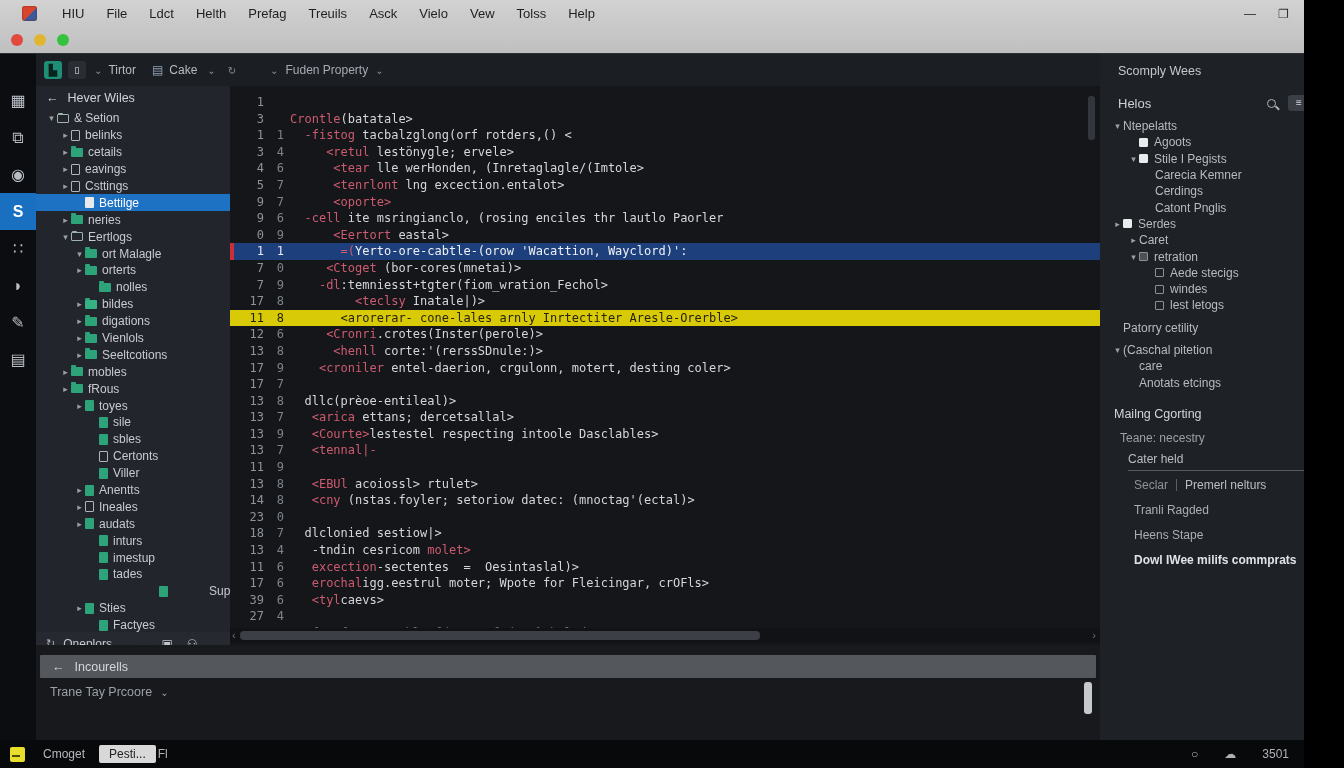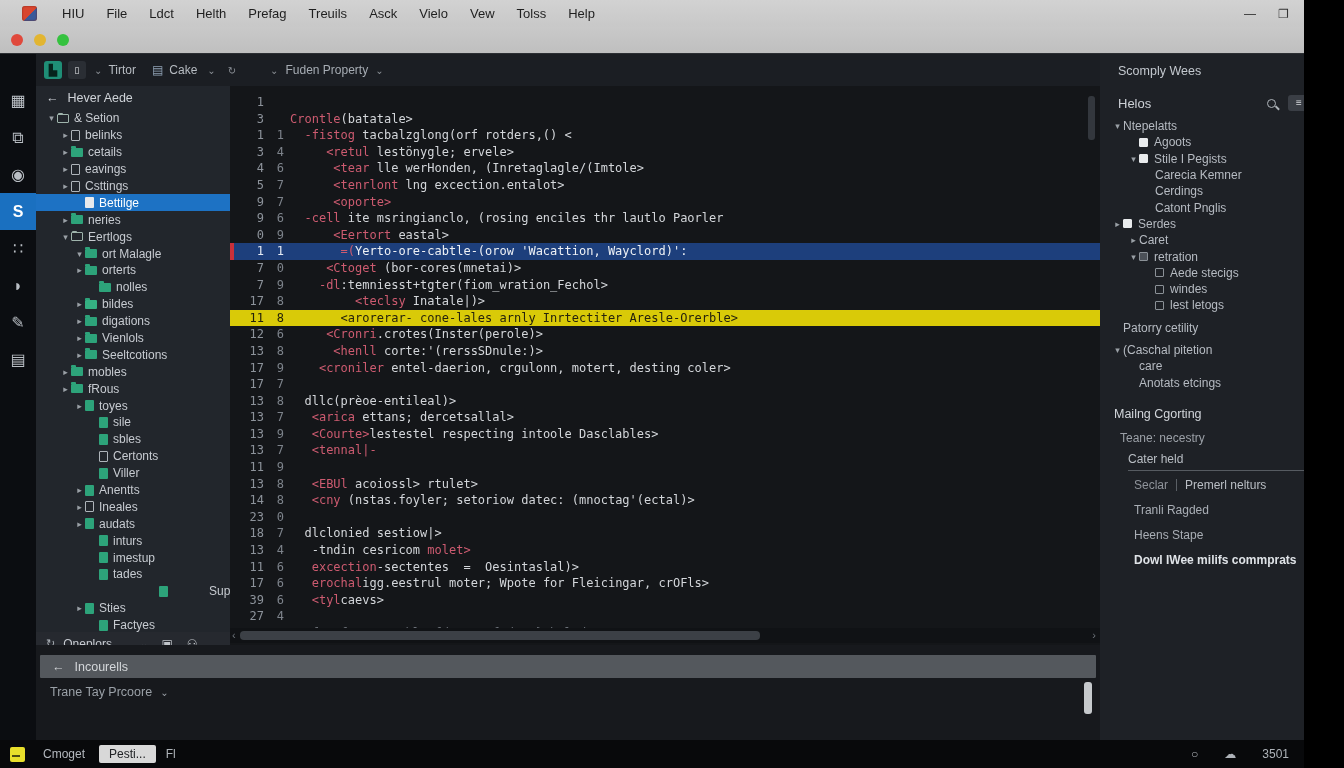--- a/index.html
+++ b/index.html
@@ -98,21 +98,21 @@
   .bp-bar { position:absolute; left:4px; top:10px; width:1056px; height:23px; background:#54585d; color:#d4d7da; display:flex; align-items:center; gap:10px; padding-left:12px; font-size:12.5px; border-radius:1px; }
   .bp-drop { position:absolute; left:14px; top:40px; color:#9aa0a7; font-size:12.5px; display:flex; gap:8px; align-items:center; }
   .bp-vthumb { position:absolute; left:1048px; top:37px; width:8px; height:32px; background:#c6c9cc; border-radius:3px; }
 
   
   .statusbar { position:absolute; left:0; top:740px; width:1344px; height:28px; background:#08090b; display:flex; align-items:center; color:#b9bec4; font-size:12px; }
   .note-ic { width:15px; height:15px; margin-left:10px; background:#e8df2b; border-radius:2px; position:relative; }
   .note-ic:after { content:""; position:absolute; left:2px; top:8px; width:8px; height:2px; background:#4c4a12; }
   .sb-label { margin-left:18px; color:#b4b9bf; }
   .sb-tab { margin-left:14px; background:#d8d8d8; color:#202225; border-radius:2px; padding:2px 10px; font-size:12px; }
-  .sb-mini { margin-left:10px; color:#aeb3b9; }
+  .sb-mini { margin-left:2px; color:#aeb3b9; }
   .sb-right { margin-left:auto; display:flex; align-items:center; gap:26px; padding-right:22px; color:#aeb3b9; }
 </style>
 </head>
 <body>
 
 <div id="app">
 
   <div class="titlebar">
     <div class="appicon"></div>
     <div id="menu1" style="display:flex;">
@@ -164,21 +164,21 @@
     <div class="breadcrumb" style="margin-left:30px;">
       <span class="chev">⌄</span>
       <span>Fuden Property</span>
       <span class="chev">⌄</span>
     </div>
   </div>
 
   <div class="sidebar">
     <div class="sb-head">
       <span>←</span>
-      <span>Hever Aede</span>
+      <span>Hever Wiles</span>
     </div>
     <div id="filetree">
         <div class="tree-row" style="padding-left: 10px;">
           <span class="tw">▾</span>
           <span class="ic ic-folder outline"></span>
           <span>&amp; Setion</span>
         </div>
         <div class="tree-row" style="padding-left: 24px;">
           <span class="tw">▸</span>
           <span class="ic ic-doc outline"></span>

